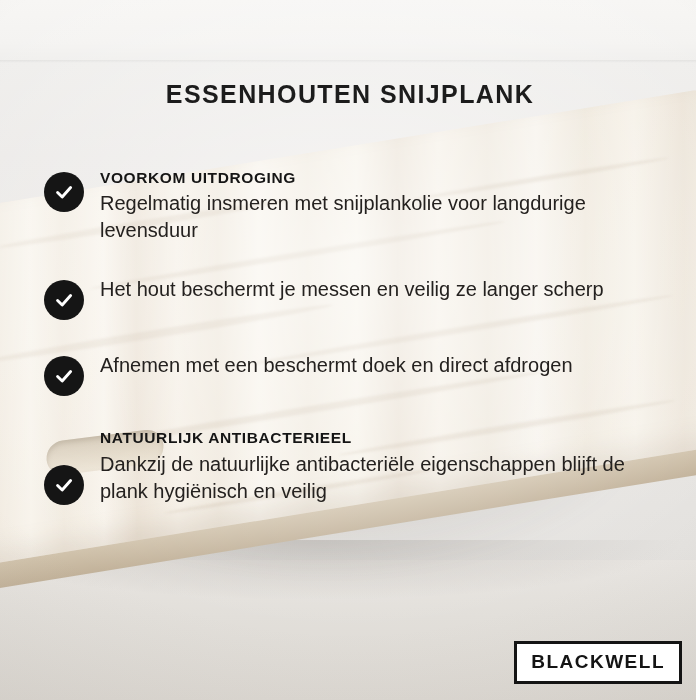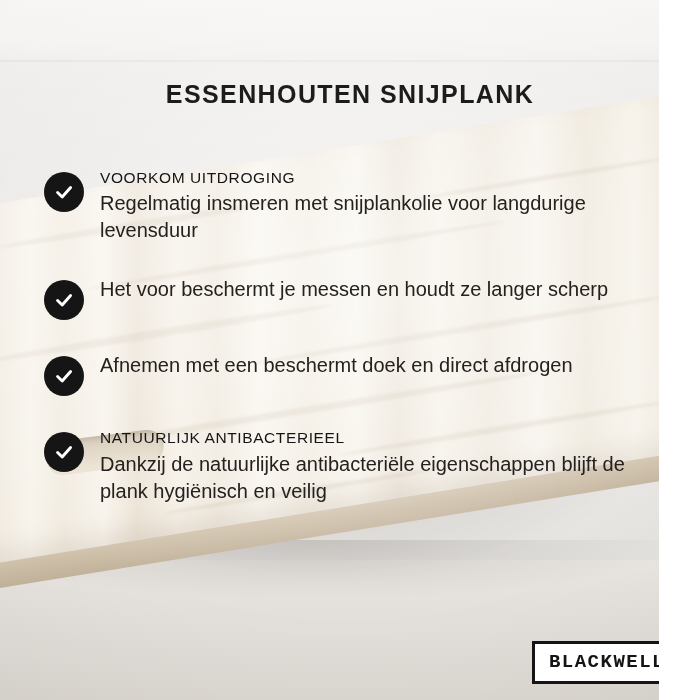--- a/index.html
+++ b/index.html
@@ -6,25 +6,24 @@
     margin: 0;
     padding: 0;
     background: #ffffff;
   }
   body {
     font-family: "Liberation Sans", sans-serif;
   }
 
   .canvas {
     position: relative;
-    width: 617px;
+    width: 696px;
     height: 700px;
     overflow: hidden;
     background: #86efac;
-    padding-left: 42px;
   }
 
   
   .bg-wall {
     position: absolute;
     left: 0; top: 0;
     width: 700px; height: 700px;
     background:
       linear-gradient(180deg, #f7f6f4 0%, #f4f3f1 6%, #efeeec 9%, #eceae8 22%, #e9e7e4 50%, #e4e2df 78%, #ddd9d5 100%);
   }
@@ -144,42 +143,42 @@
     top: 168px;
     width: 630px;
   }
 
   .feature {
     position: relative;
     display: flex;
     align-items: flex-start;
     margin-bottom: 32px;
   }
-  .feature:last-child { margin-bottom: 12px; }
+  .feature:last-child { margin-bottom: 12px; align-items: flex-end; }
 
   .check-badge {
     flex: 0 0 auto;
     width: 40px;
     height: 40px;
     border-radius: 50%;
     background: #151515;
     display: flex;
     align-items: center;
     justify-content: center;
     margin-top: 4px;
   }
   .check-badge svg { display: block; }
 
   .feature-text {
     margin-left: 16px;
     padding-top: 0px;
   }
   .feature-title {
     font-size: 15.5px;
-    font-weight: normal;
+    font-weight: bold;
     letter-spacing: 0.6px;
     color: #151515;
     text-transform: uppercase;
     line-height: 1.25;
     margin-bottom: 3px;
   }
   .feature-desc {
     font-size: 20px;
     color: #24211f;
     line-height: 1.35;
@@ -193,21 +192,21 @@
     bottom: 16px;
     border: 3px solid #141414;
     background: #ffffff;
     padding: 7px 14px 8px 14px;
   }
   .logo-text {
     font-size: 19px;
     font-weight: bold;
     letter-spacing: 1.5px;
     color: #141414;
-    font-family: Liberation Mono, monospace;
+    font-family: Liberation Sans, sans-serif;
   }
 </style>
 </head>
 <body>
 
 <div class="canvas">
 
   <div class="bg-wall"></div>
   <div class="bg-wall-seam"></div>
   <div class="bg-floor"></div>
@@ -251,21 +250,21 @@
         </div>
       </div>
 
       <div class="feature">
         <div class="check-badge">
           <svg width="22" height="22" viewBox="0 0 24 24" aria-hidden="true">
             <path d="M5 12.6 L10 17.4 L19.2 7.2" fill="none" stroke="#ffffff" stroke-width="3.2" stroke-linecap="round" stroke-linejoin="round"></path>
           </svg>
         </div>
         <div class="feature-text">
-          <div class="feature-desc">Het voor beschermt je messen en houdt ze langer scherp</div>
+          <div class="feature-desc">Het hout beschermt je messen en veilig ze langer scherp</div>
         </div>
       </div>
 
       <div class="feature">
         <div class="check-badge">
           <svg width="22" height="22" viewBox="0 0 24 24" aria-hidden="true">
             <path d="M5 12.6 L10 17.4 L19.2 7.2" fill="none" stroke="#ffffff" stroke-width="3.2" stroke-linecap="round" stroke-linejoin="round"></path>
           </svg>
         </div>
         <div class="feature-text">

